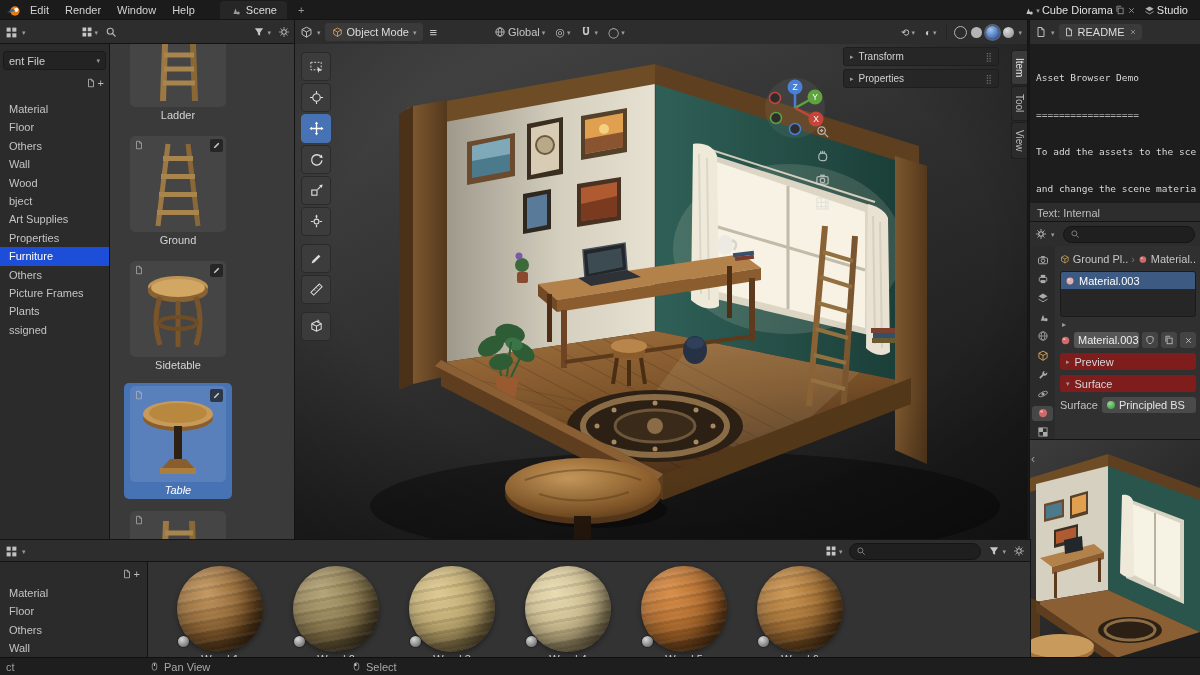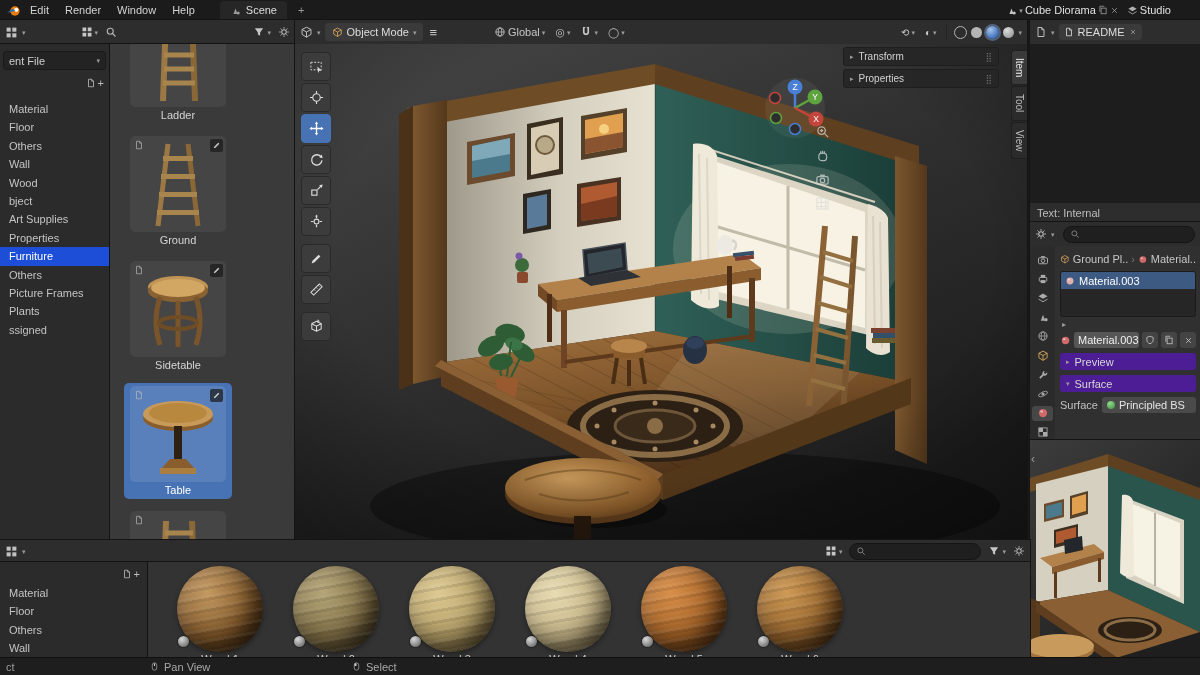--- a/index.html
+++ b/index.html
@@ -27,21 +27,21 @@
   .addcat{position:absolute;right:6px;top:33px;display:flex;align-items:center;gap:2px;color:#bbb;}
   .cat-list{position:absolute;left:0;top:56px;width:110px;}
   .cat-item{height:18.4px;line-height:18.4px;padding-left:9px;white-space:nowrap;overflow:hidden;color:#c4c4c4;}
   .cat-item.child{padding-left:9px;}
   .cat-item.selected{background:#1d4ed8;color:#fff;}
   .asset-cell{position:absolute;left:14px;width:108px;text-align:center;border-radius:5px;}
   .asset-cell.sel{background:#4772b3;}
   .thumb{width:96px;height:96px;margin:3px auto 0;position:relative;border-radius:5px;background:#454545;overflow:hidden;}
   .asset-cell.sel .thumb{background:rgba(255,255,255,0.10);}
   .asset-label{height:17px;line-height:17px;color:#d4d4d4;}
-  .asset-cell.sel .asset-label{color:#fff;}
+  .asset-cell.sel .asset-label{color:#fff;font-style:italic;}
   .thumb-badge{position:absolute;top:3px;right:3px;width:13px;height:13px;background:rgba(25,25,25,.7);border-radius:2px;display:flex;align-items:center;justify-content:center;color:#ccc;}
   .thumb-db{position:absolute;top:4px;left:4px;color:#b9b9b9;opacity:.85;}
   
   #vp{left:295px;top:20px;width:732px;height:520px;background:#2a2a2a;}
   #vp-header{position:absolute;left:0;top:0;width:732px;height:24px;z-index:5;}
   #vp-scene{position:absolute;left:0;top:24px;width:732px;height:496px;}
   .toolcol{position:absolute;left:6px;top:32px;z-index:6;display:flex;flex-direction:column;gap:2px;}
   .tool{width:28px;height:27px;background:#3d3d3de6;border:1px solid #2a2a2a;border-radius:4px;display:flex;align-items:center;justify-content:center;color:#dcdcdc;}
   .tool.active{background:#4772b3;border-color:#4772b3;color:#fff;}
   .tool.gap{margin-top:6px;}
@@ -64,21 +64,21 @@
   .ptab{width:21px;height:18px;border-radius:3px;display:flex;align-items:center;justify-content:center;color:#ababab;}
   .ptab.active{background:#474747;color:#e8e8e8;}
   .pcontent{position:absolute;left:25px;top:24px;width:145px;height:194px;padding:5px 4px 0 5px;box-sizing:border-box;}
   .crumb{display:flex;align-items:center;gap:3px;color:#c6c6c6;height:16px;white-space:nowrap;overflow:hidden;}
   .slotbox{margin-top:4px;background:#262626;border:1px solid #1b1b1b;border-radius:3px;height:44px;overflow:hidden;}
   .slotrow{height:17px;display:flex;align-items:center;gap:4px;padding:0 4px;background:#3d5a82;color:#fff;}
   .expander{color:#9a9a9a;font-size:8px;margin:3px 0 0 2px;}
   .namerow{display:flex;align-items:center;gap:3px;margin-top:3px;}
   .namefield{flex:1;background:#565656;border-radius:3px;height:16px;display:flex;align-items:center;gap:4px;padding:0 4px;color:#f0f0f0;white-space:nowrap;overflow:hidden;}
   .sbtn{width:16px;height:16px;background:#444;border-radius:3px;display:flex;align-items:center;justify-content:center;color:#c6c6c6;}
-  .ppanel{margin-top:5px;background:#4c1d95;border-radius:3px;height:17px;display:flex;align-items:center;gap:5px;padding:0 6px;color:#d6d6d6;}
+  .ppanel{margin-top:5px;background:#7f1d1d;border-radius:3px;height:17px;display:flex;align-items:center;gap:5px;padding:0 6px;color:#d6d6d6;}
   .proprow{margin-top:5px;display:flex;align-items:center;gap:4px;}
   .propval{flex:1;background:#4a4a4a;border-radius:3px;height:16px;display:flex;align-items:center;gap:4px;padding:0 5px;color:#e4e4e4;white-space:nowrap;overflow:hidden;}
   #miniview{left:1030px;top:440px;width:170px;height:218px;background:#232323;overflow:hidden;}
   .mv-chev{position:absolute;left:1px;top:12px;color:#9a9a9a;font-size:12px;z-index:3;}
   
   #bb-header{left:0;top:540px;width:1030px;height:22px;}
   #bb-side{left:0;top:562px;width:148px;height:96px;background:#2b2b2b;overflow:hidden;}
   #bb-content{left:148px;top:562px;width:882px;height:96px;background:#333333;overflow:hidden;display:flex;align-items:flex-start;padding:2px 0 0 14px;box-sizing:border-box;}
   .bb-add{position:absolute;right:8px;top:6px;display:flex;align-items:center;gap:2px;color:#bbb;}
   .bb-list{position:absolute;left:0;top:22px;width:148px;}
@@ -258,21 +258,21 @@
         </svg>
       <span class="chev">▾</span>
       <span style="color:#e0e0e0">Cube Diorama</span>
       <svg class="i" width="10" height="10" viewBox="0 0 16 16" style="color:#9a9a9a">
           <use href="#i-copy"></use>
         </svg>
       <svg class="i" width="9" height="9" viewBox="0 0 16 16" style="color:#9a9a9a">
           <use href="#i-x"></use>
         </svg>
     </span>
-    <span class="ibtn" style="margin-right:20px">
+    <span class="ibtn" style="margin-right:3px">
       <svg class="i" width="11" height="11" viewBox="0 0 16 16" style="color:#b0b0b0">
           <use href="#p-layers"></use>
         </svg>
       <span style="color:#e0e0e0">Studio</span>
     </span>
   </div>
 
   <div class="panel hdr" id="ab-header">
     <svg class="i" width="13" height="13" viewBox="0 0 16 16" style="color:#c0c0c0">
         <use href="#i-grid"></use>
@@ -811,20 +811,35 @@
       <span class="chip" style="height:16px;padding:0 5px">
         <svg class="i" width="10" height="10" viewBox="0 0 16 16">
             <use href="#i-page"></use>
           </svg>
         <span>README</span>
         <svg class="i" width="8" height="8" viewBox="0 0 16 16" style="color:#9a9a9a">
             <use href="#i-x"></use>
           </svg>
       </span>
     </div>
+    <div id="txt-body">
+      <div>Asset Browser Demo</div>
+      <div>==================</div>
+      <div>To add the assets to the sce</div>
+      <div>and change the scene materia</div>
+      
+      <div></div>
+      
+      
+      
+      <div></div>
+      
+      <div></div>
+      
+    </div>
     <div id="txt-foot">
       <span>Text: Internal</span>
     </div>
   </div>
 
   <div class="panel" id="props">
     <div class="hdr" id="props-hdr">
       <svg class="i" width="12" height="12" viewBox="0 0 16 16" style="color:#c0c0c0">
           <use href="#i-gear"></use>
         </svg>

